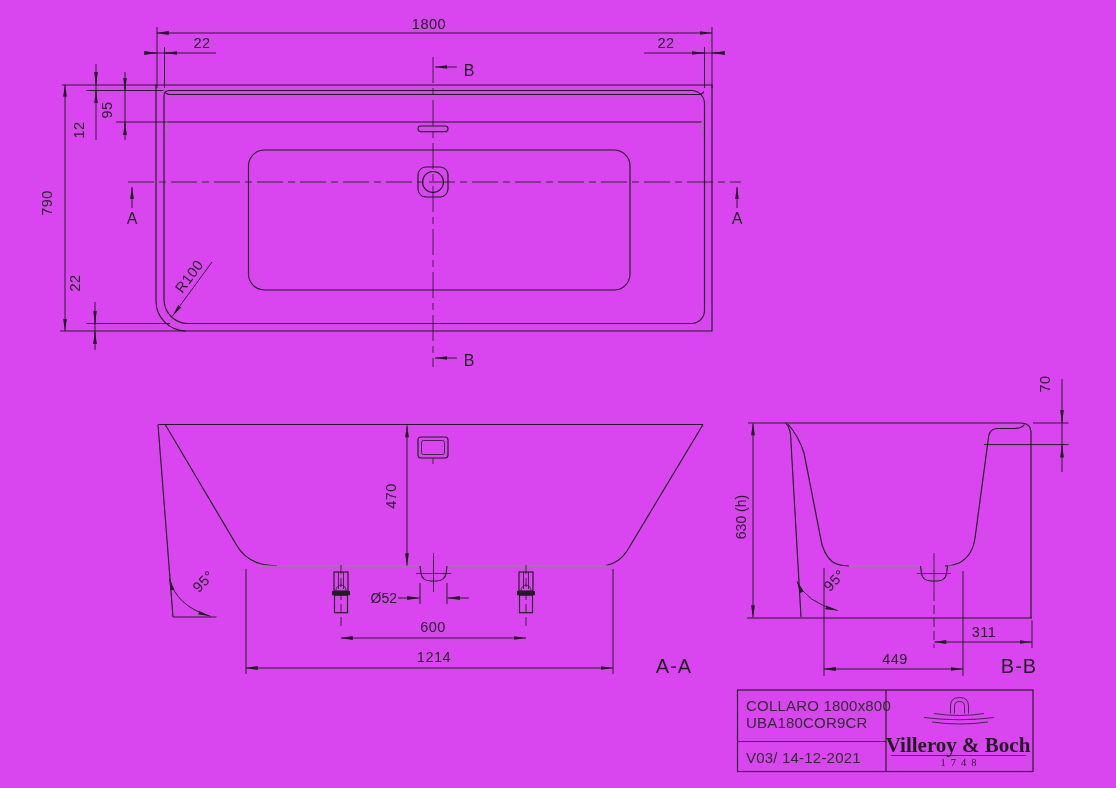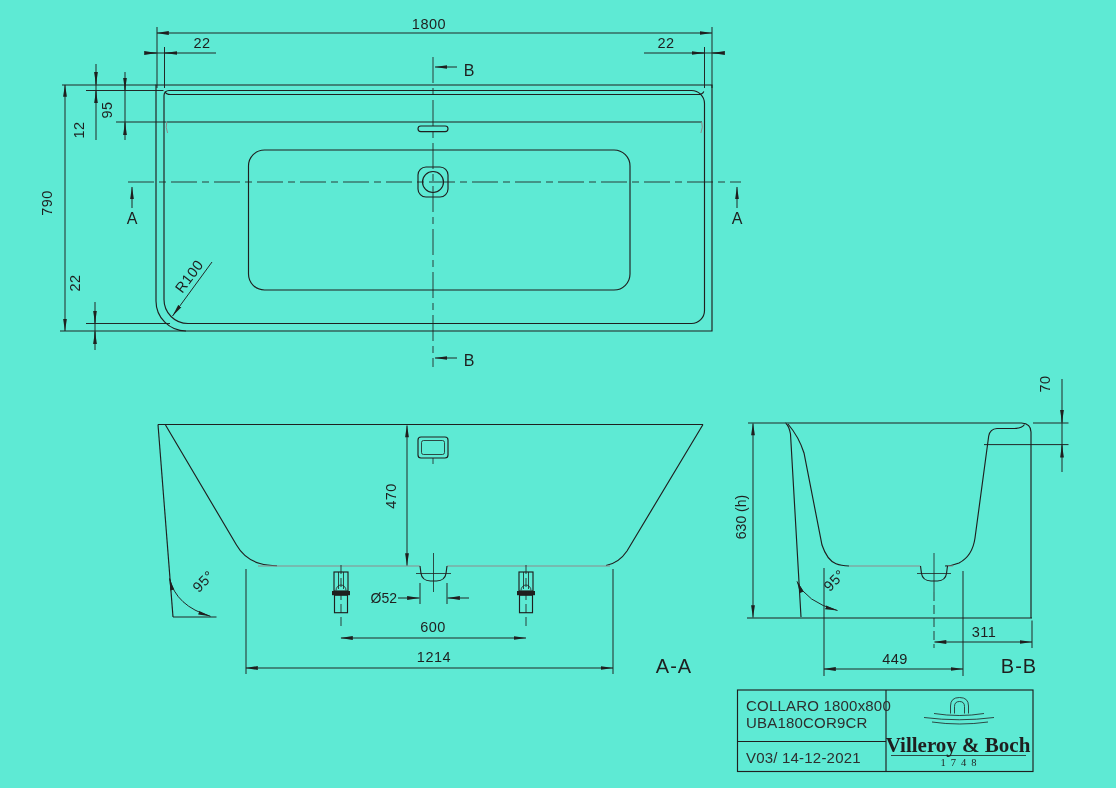--- a/index.html
+++ b/index.html
@@ -1,16 +1,16 @@
 <!DOCTYPE html>
 <html><head>
 <meta charset="utf-8">
 <style>
   html,body{margin:0;padding:0;background:#fff;}
-  #canvas{position:relative;width:1116px;height:788px;background:#5eead4;overflow:hidden;}
+  #canvas{position:relative;width:1116px;height:788px;background:#d946ef;overflow:hidden;}
   .ln{stroke:#1f1f1f;stroke-width:1.15;fill:none;}
   .th{stroke:#1f1f1f;stroke-width:0.8;fill:none;}
   .dim{stroke:#1f1f1f;stroke-width:0.95;fill:none;}
   .gry{stroke:#8c8c8c;stroke-width:1;fill:none;}
   .cl{stroke:#1f1f1f;stroke-width:0.85;fill:none;stroke-dasharray:26 5 7 5;}
   .cld{stroke:#1f1f1f;stroke-width:0.85;fill:none;stroke-dasharray:9 4;}
   .blk{fill:#1f1f1f;stroke:none;}
   text{font-family:"Liberation Sans",sans-serif;fill:#1f1f1f;}
   .dt{font-size:14.5px;letter-spacing:0.5px;}
   .dts{font-size:14px;}

